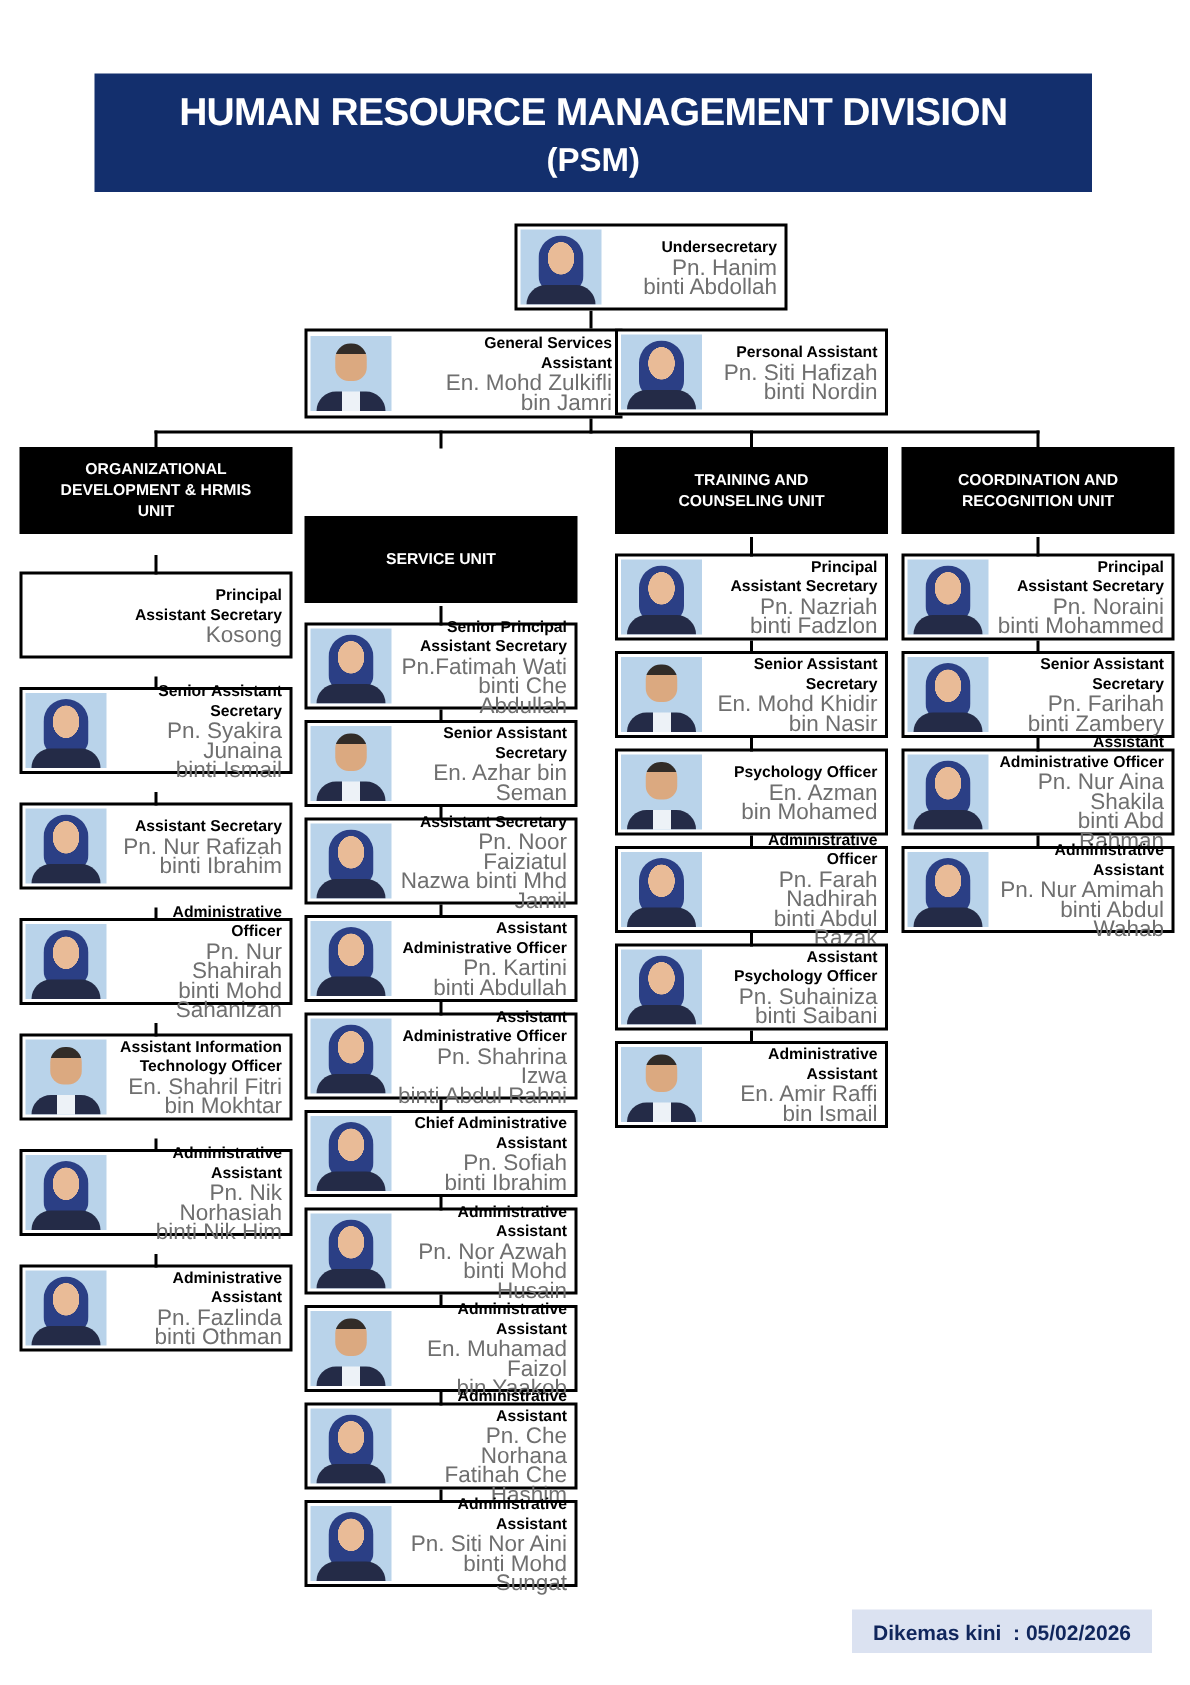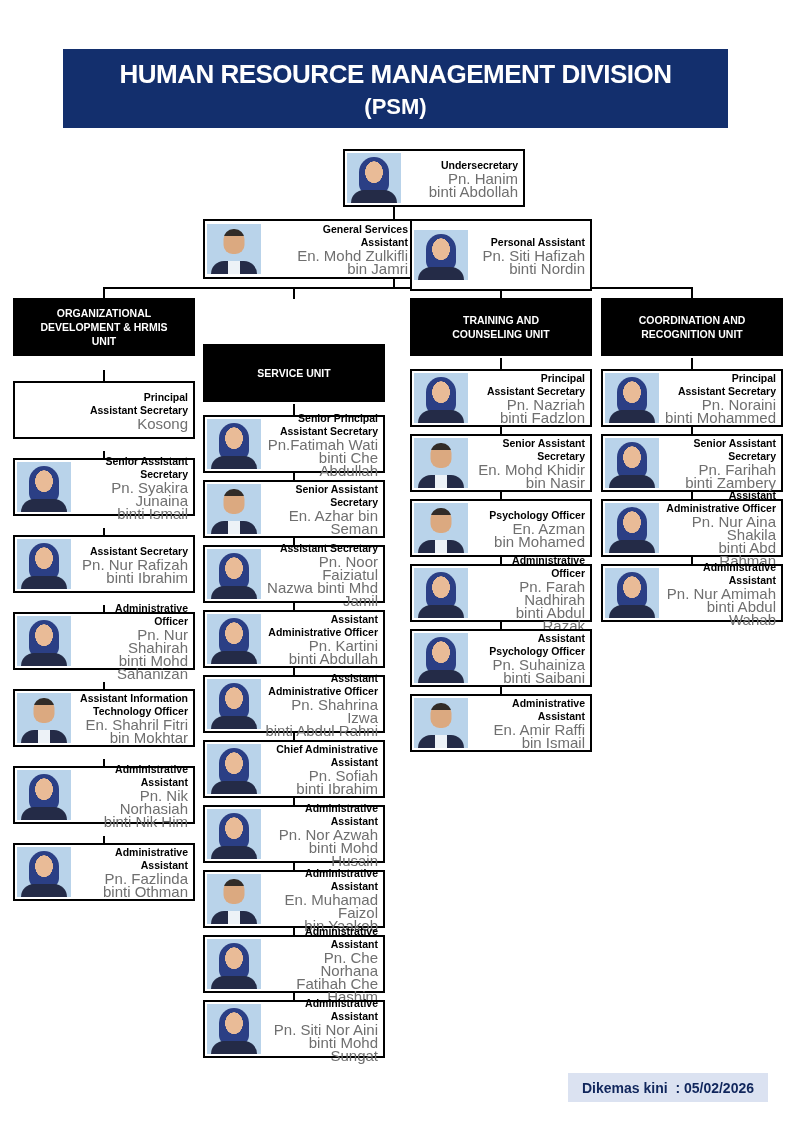--- a/index.html
+++ b/index.html
@@ -101,21 +101,21 @@
   <div class="pbox abs" style="left:203px;top:219px;width:212px;height:60px;gap:17px;">
     <div class="photo" data-avatar="male"></div>
     <div class="ptext">
       <div class="ptitle">General Services
 Assistant</div>
       <div class="pname">En. Mohd Zulkifli
 bin Jamri</div>
     </div>
   </div>
 
-  <div class="pbox abs" style="left:410px;top:219px;width:182px;height:72px;align-items:center;">
+  <div class="pbox abs" style="left:410px;top:219px;width:182px;height:58px;align-items:center;">
     <div class="photo" data-avatar="female"></div>
     <div class="ptext">
       <div class="ptitle">Personal Assistant</div>
       <div class="pname">Pn. Siti Hafizah
 binti Nordin</div>
     </div>
   </div>
 
   <div class="unit-col" style="left:13px;gap:12px;">
     <div class="unit-header">ORGANIZATIONAL

